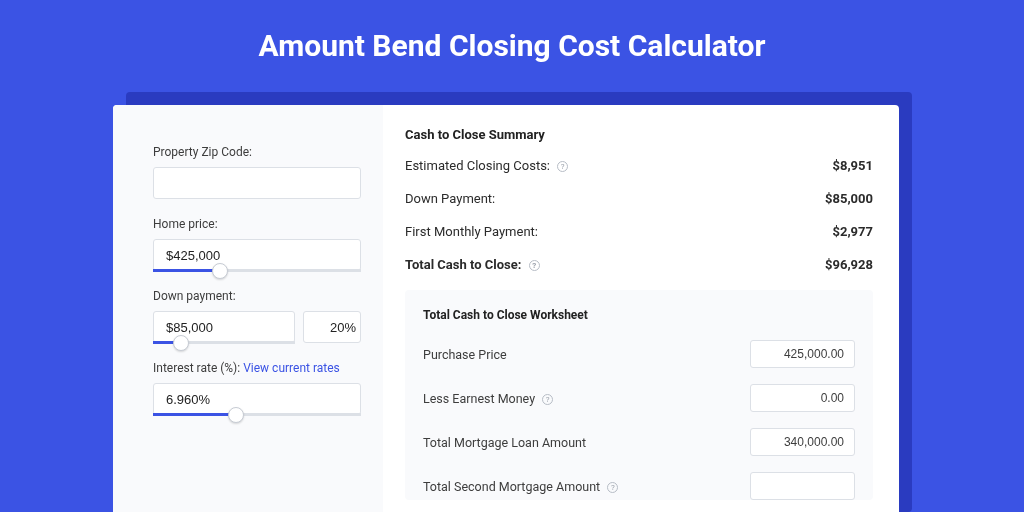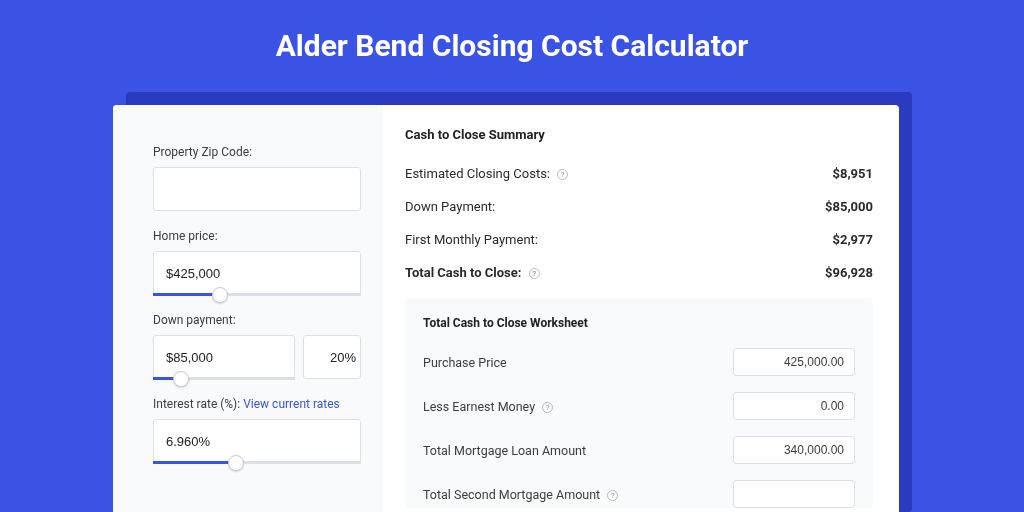--- a/index.html
+++ b/index.html
@@ -47,21 +47,21 @@
   }
   .field { margin-bottom: 18px; }
   .field-label {
     display: block;
     margin-bottom: 8px;
     font-size: 12px;
     color: #3d3d3d;
   }
   .text-input {
     width: 100%;
-    height: 44px;
+    height: 32px;
     border: 1px solid #dce0e6;
     border-radius: 3px;
     padding: 0 12px;
     font-size: 13px;
     background: #fff;
     color: #222;
   }
   .slider-wrap {
     position: relative;
   }
@@ -99,21 +99,21 @@
     font-size: 12px;
   }
   .right-col {
     flex: 1;
     padding: 22px 26px 0 22px;
   }
   .summary-title {
     font-size: 13px;
     font-weight: 700;
     color: #222;
-    margin-bottom: 24px;
+    margin-bottom: 16px;
   }
   .summary-row {
     display: flex;
     justify-content: space-between;
     font-size: 13px;
     color: #2b2b2b;
     margin-bottom: 18px;
   }
   .summary-row.bold { font-weight: 700; }
   .summary-row .val { font-weight: 700; }
@@ -145,35 +145,35 @@
   }
   .ws-row {
     display: flex;
     justify-content: space-between;
     align-items: center;
     font-size: 12.5px;
     color: #3d3d3d;
     margin-bottom: 16px;
   }
   .ws-input {
-    width: 122px;
+    width: 105px;
     height: 28px;
     border: 1px solid #dce0e6;
     border-radius: 3px;
     background: #fff;
     text-align: right;
     padding: 0 10px;
     font-size: 12px;
     color: #3d3d3d;
   }
 </style>
 </head>
 <body>
 
-<h1 class="page-title">Alder Bend Closing Cost Calculator</h1>
+<h1 class="page-title">Amount Bend Closing Cost Calculator</h1>
 
 <div class="card-shadow"></div>
 
 <div class="card">
 
   <div class="left-col">
 
     <div class="field">
       <label class="field-label">Property Zip Code:</label>
       <input class="text-input" value="" style="">

